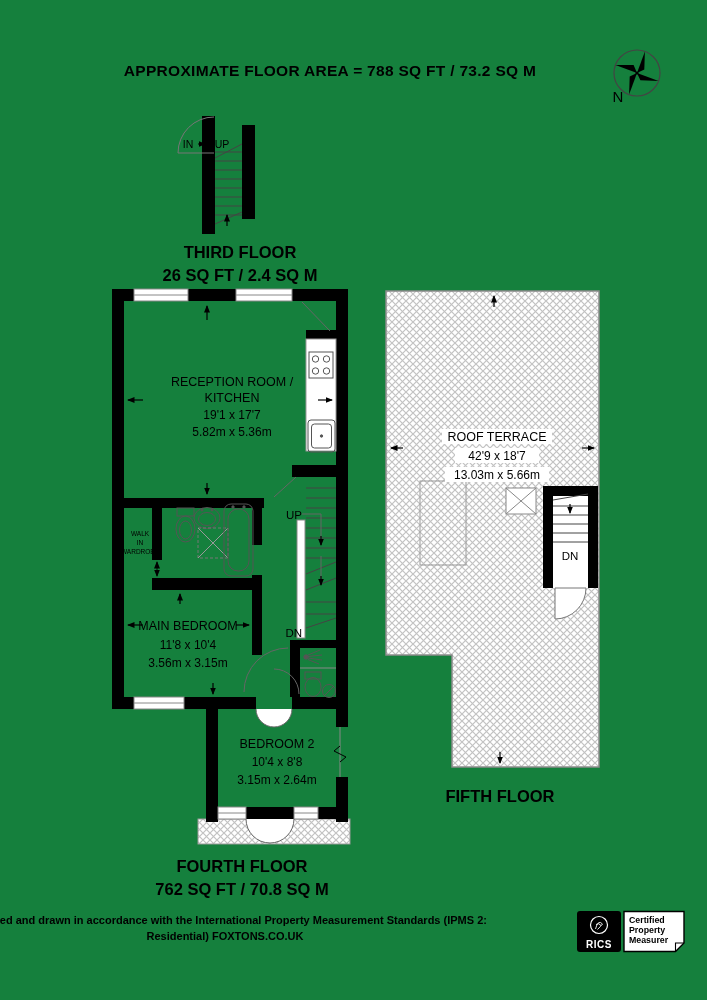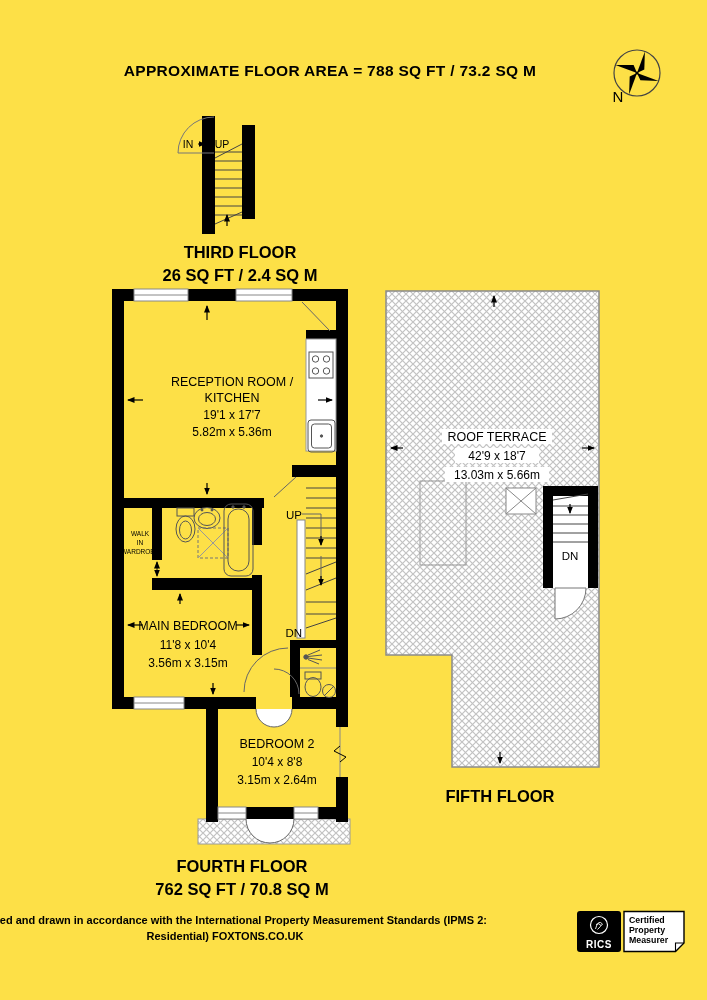--- a/index.html
+++ b/index.html
@@ -1,16 +1,16 @@
 <!DOCTYPE html>
 <html><head>
 <meta charset="utf-8">
 <style>
   html,body{margin:0;padding:0;background:#fff;}
-  .page{position:relative;width:707px;height:1000px;background:#fde047;
+  .page{position:relative;width:707px;height:1000px;background:#15803d;
         font-family:"Liberation Sans",sans-serif;overflow:hidden;}
   svg{position:absolute;left:0;top:0;}
   text{fill:#000;}
   .flabel{font-weight:bold;font-size:16.5px;}
   .hlabel{font-weight:bold;font-size:15.5px;letter-spacing:.3px;}
   .room{font-size:12.5px;}
   .dims{font-size:12px;}
   .tiny{font-size:6.5px;}
   .stair{font-size:11.5px;}
   .inup{font-size:10.5px;}

